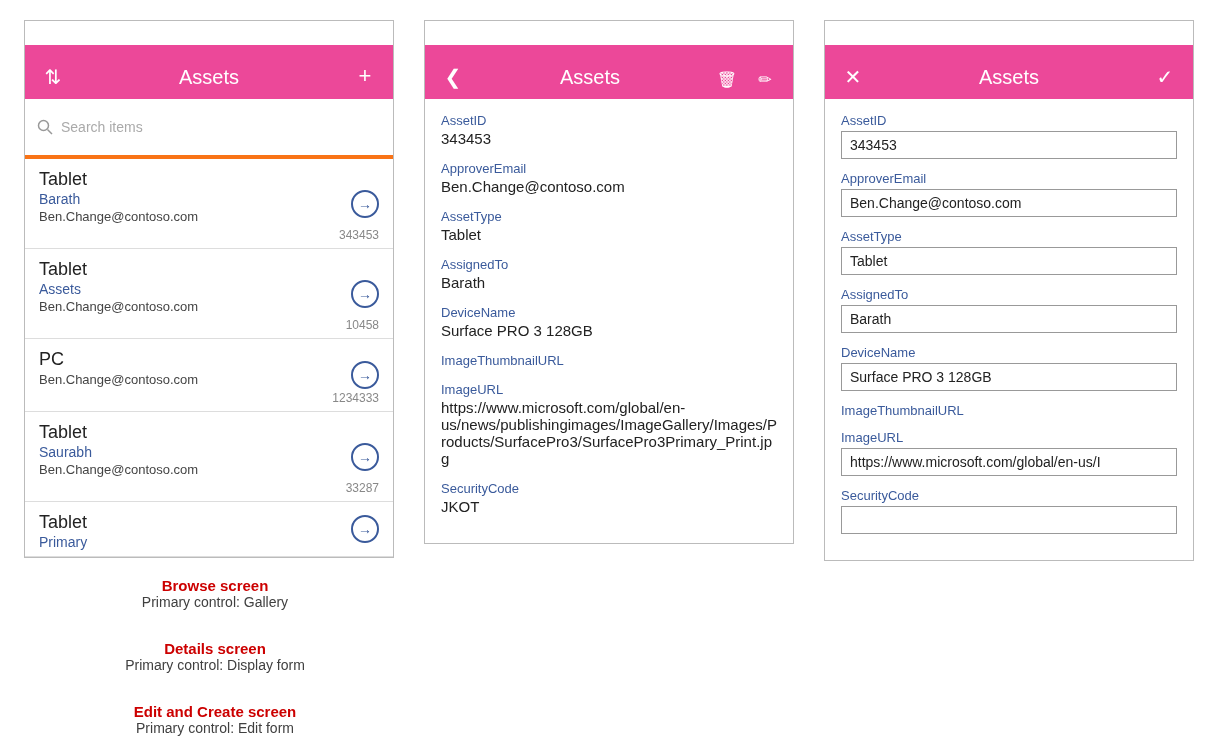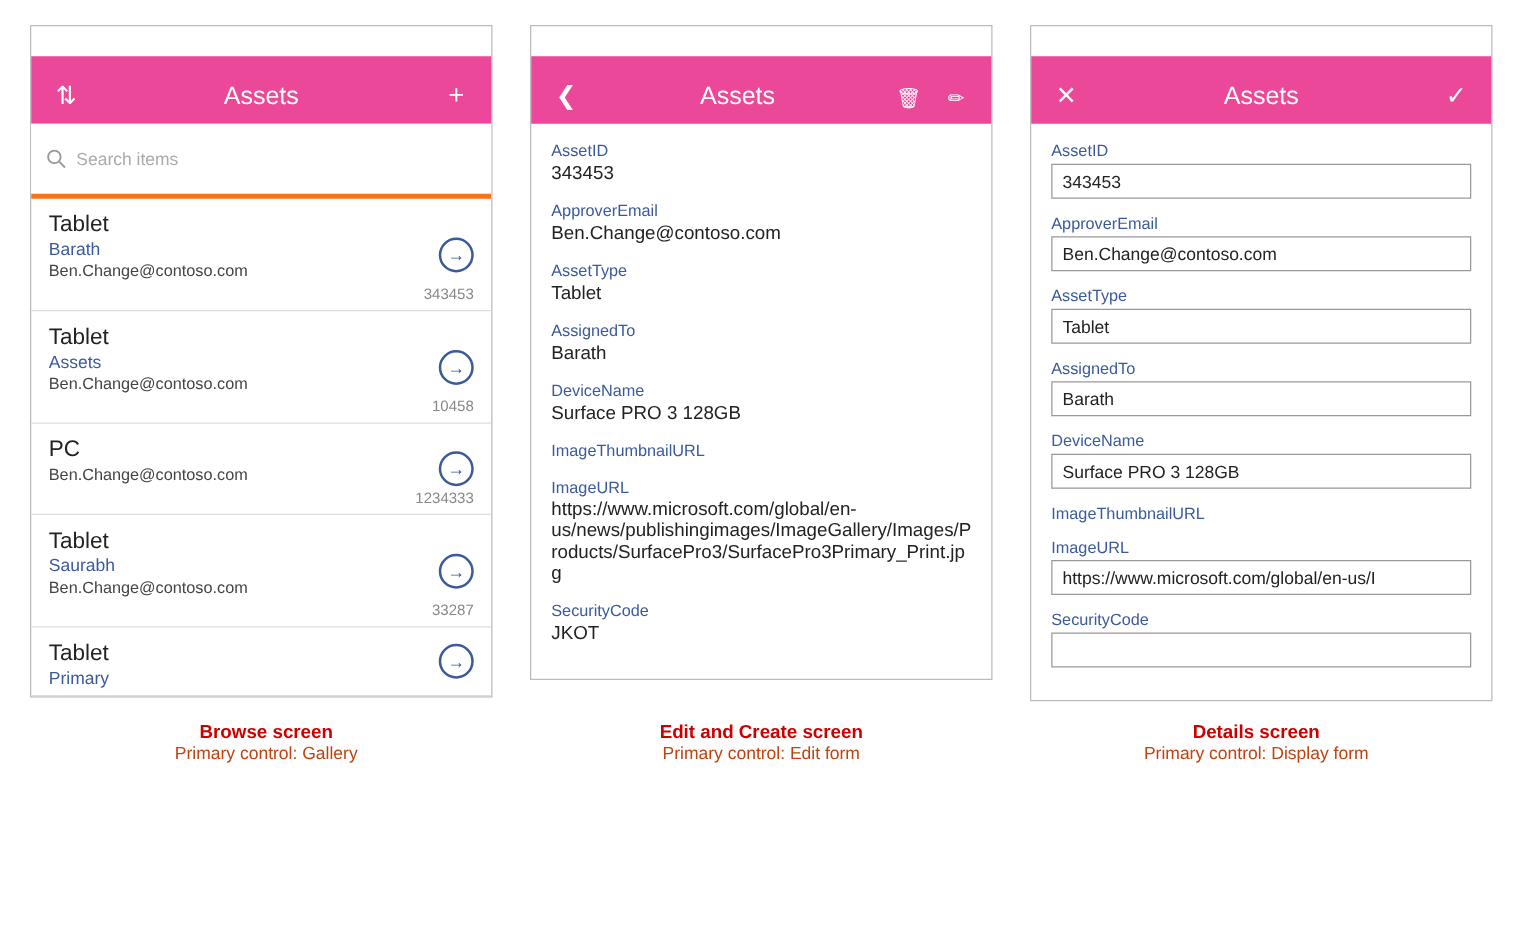--- a/index.html
+++ b/index.html
@@ -160,37 +160,37 @@
       border: 1px solid #999;
       padding: 5px 8px;
       font-size: 14px;
       color: #222;
       outline: none;
     }
 
     
     .captions-row {
       display: flex;
-      flex-direction: row;
+      flex-direction: column;
       gap: 30px;
       width: 100%;
       justify-content: center;
       margin-top: 16px;
     }
     .caption-block {
       width: 370px;
       text-align: center;
     }
     .caption-main {
       color: #c00;
       font-size: 15px;
       font-weight: 700;
     }
     .caption-sub {
-      color: #c2410c;
+      color: #404040;
       font-size: 14px;
       font-weight: 400;
     }
 
     
     .sort-icon::before { content: '⇅'; }
     .plus-icon::before { content: '+'; font-size: 22px; }
     .back-icon::before { content: '❮'; }
     .trash-icon::before { content: '🗑'; font-size: 16px; }
     .edit-icon::before { content: '✏'; font-size: 16px; }
@@ -355,20 +355,20 @@
   </div>
 
 </div>
 
 <div class="captions-row">
   <div class="caption-block">
     <div class="caption-main">Browse screen</div>
     <div class="caption-sub">Primary control: Gallery</div>
   </div>
   <div class="caption-block">
+    <div class="caption-main">Details screen</div>
+    <div class="caption-sub">Primary control: Display form</div>
+  </div>
+  <div class="caption-block">
     <div class="caption-main">Edit and Create screen</div>
     <div class="caption-sub">Primary control: Edit form</div>
   </div>
-  <div class="caption-block">
-    <div class="caption-main">Details screen</div>
-    <div class="caption-sub">Primary control: Display form</div>
-  </div>
 </div>
 
 </body></html>

